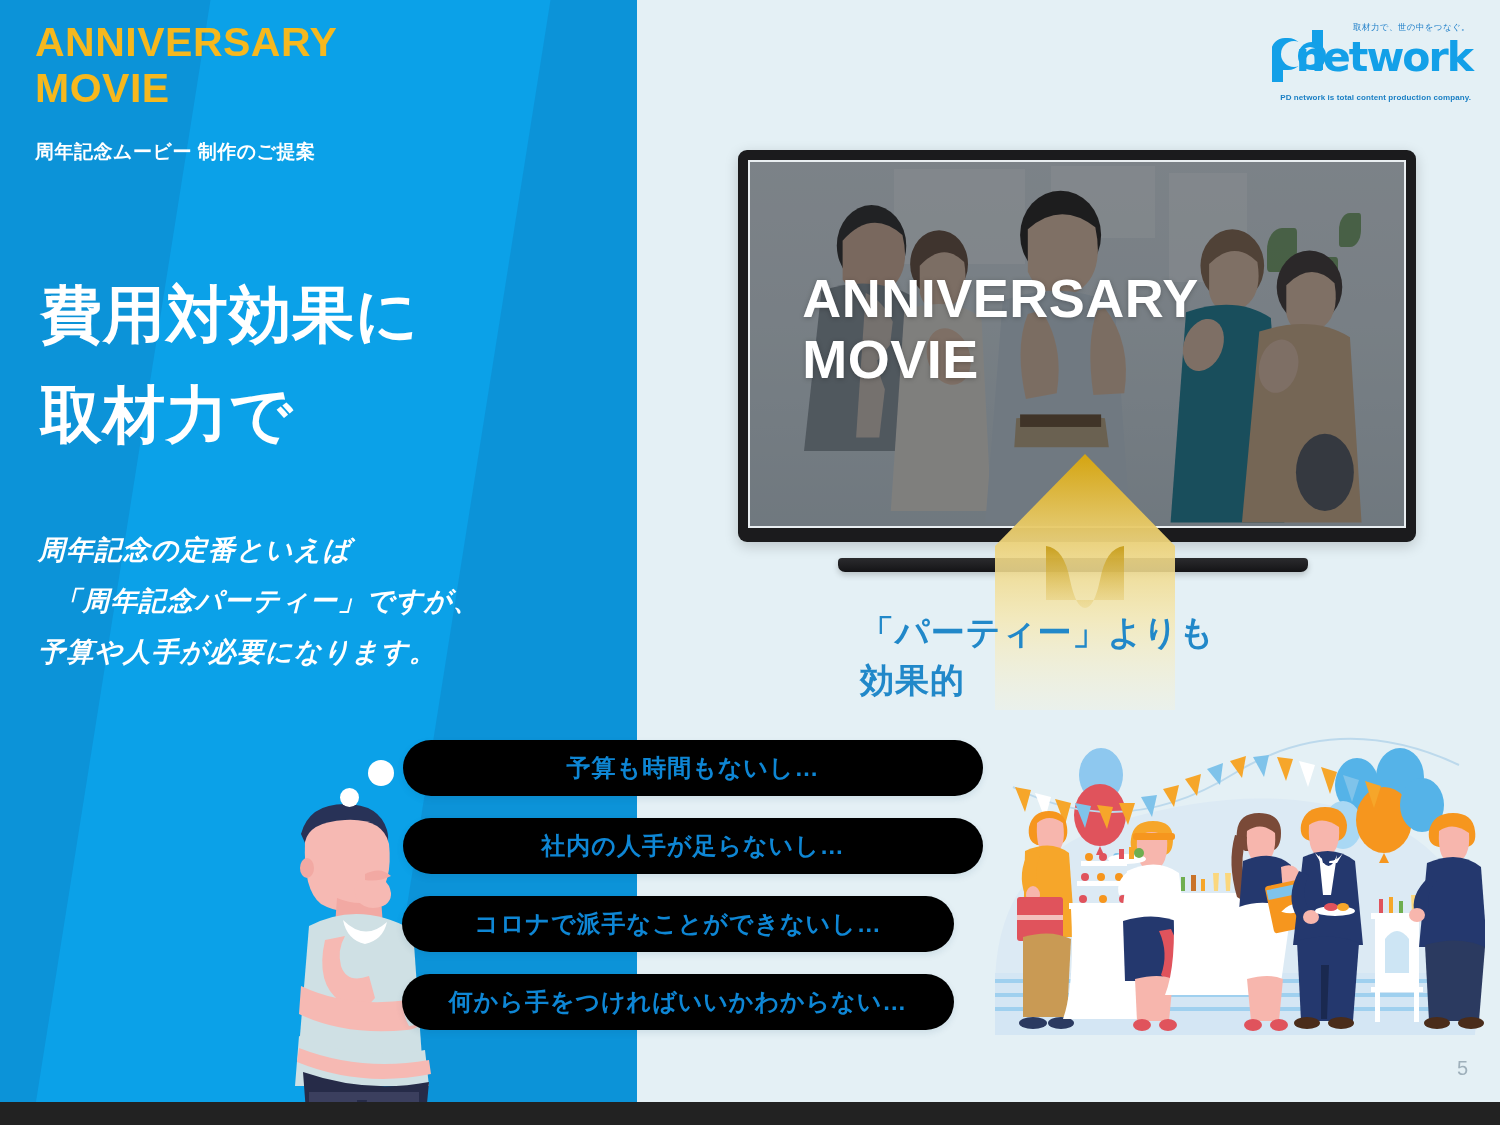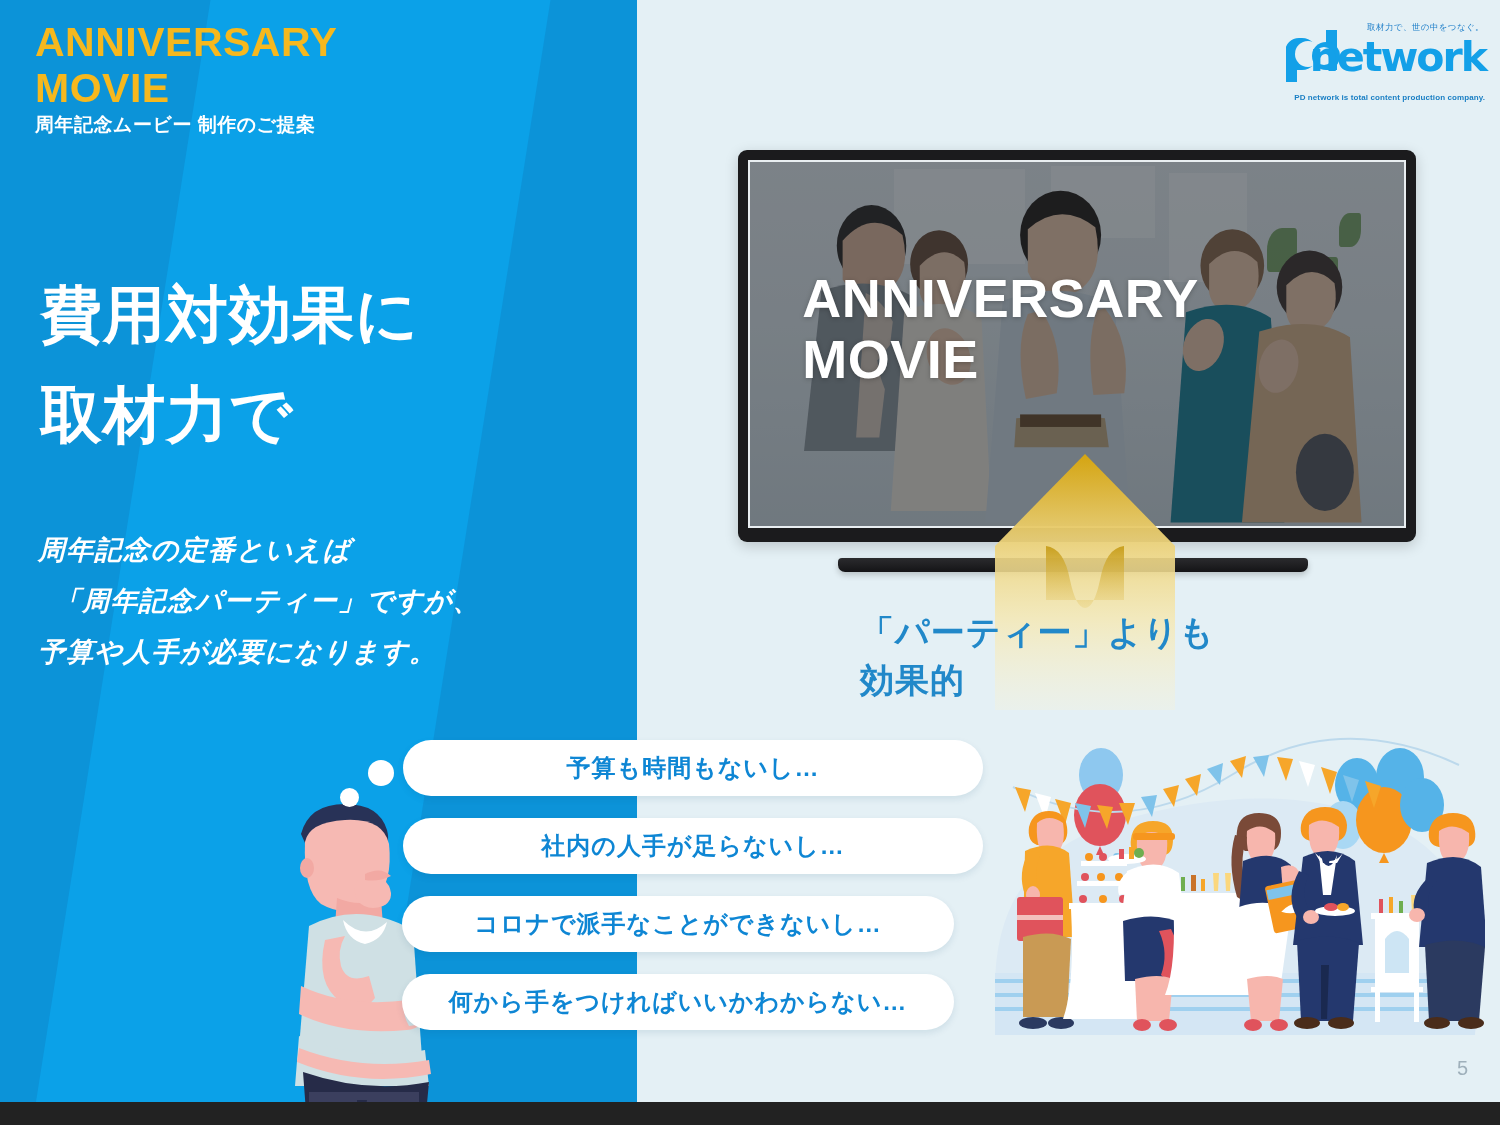--- a/index.html
+++ b/index.html
@@ -24,39 +24,39 @@
     background:#0c93d8;
     transform:rotate(9deg);transform-origin:top left;
   }
   
   .hdr{position:absolute;left:35px;top:20px;z-index:6;}
   .hdr-title{
     color:#f6b81e;font-size:41px;font-weight:bold;line-height:1.12;
     letter-spacing:0.5px;
   }
   .hdr-sub{
-    color:#ffffff;font-size:19px;font-weight:bold;margin-top:0;
+    color:#ffffff;font-size:19px;font-weight:bold;margin-top:27px;
     letter-spacing:0.5px;
   }
   
   .headline{
     position:absolute;left:40px;top:265px;z-index:6;
     color:#ffffff;font-size:62px;font-weight:bold;line-height:1.62;
     letter-spacing:1px;
   }
   .body-copy{
     position:absolute;left:38px;top:525px;z-index:6;
     color:#ffffff;font-size:27px;font-weight:bold;line-height:1.88;
     letter-spacing:1.2px;
     font-style:italic;
   }
   .body-copy .ind{padding-left:16px;}
   
   .logo{
-    position:absolute;right:14px;top:22px;width:200px;height:78px;z-index:8;padding-left:12px;
+    position:absolute;right:28px;top:22px;width:200px;height:78px;z-index:8;padding-left:12px;
   }
   .logo-tag{
     position:absolute;right:2px;top:0px;font-size:8.5px;color:#1f7fc9;
     letter-spacing:0.4px;white-space:nowrap;
   }
   .logo-word{
     position:absolute;right:0px;top:11px;
     font-size:41px;font-weight:bold;color:#13a0e8;letter-spacing:-2px;
     font-family:"DejaVu Sans",sans-serif;
     text-align:center;
@@ -105,21 +105,21 @@
   
   .arrow-wrap{position:absolute;left:990px;top:450px;width:190px;height:260px;z-index:5;}
   
   .caption{
     position:absolute;left:860px;top:608px;width:460px;z-index:6;text-align:left;
     color:#2188c9;font-size:34px;font-weight:bold;line-height:1.42;letter-spacing:1px;
   }
   
   .bubbles{position:absolute;left:390px;top:740px;z-index:7;}
   .bub{
-    background:#ffffff;border-radius:40px;height:56px;margin-bottom:22px;
+    background:#000000;border-radius:40px;height:56px;margin-bottom:22px;
     display:flex;align-items:center;justify-content:center;
     color:#0e86d4;font-size:24px;font-weight:bold;letter-spacing:1px;
     box-shadow:0 3px 7px rgba(10,70,110,.10);
   }
   .bub.b1{width:580px;margin-left:13px;}
   .bub.b2{width:580px;margin-left:13px;}
   .bub.b3{width:552px;margin-left:12px;}
   .bub.b4{width:552px;margin-left:12px;}
   .dot{position:absolute;background:#fff;border-radius:50%;}
   .dot.d1{width:26px;height:26px;left:-22px;top:20px;}

